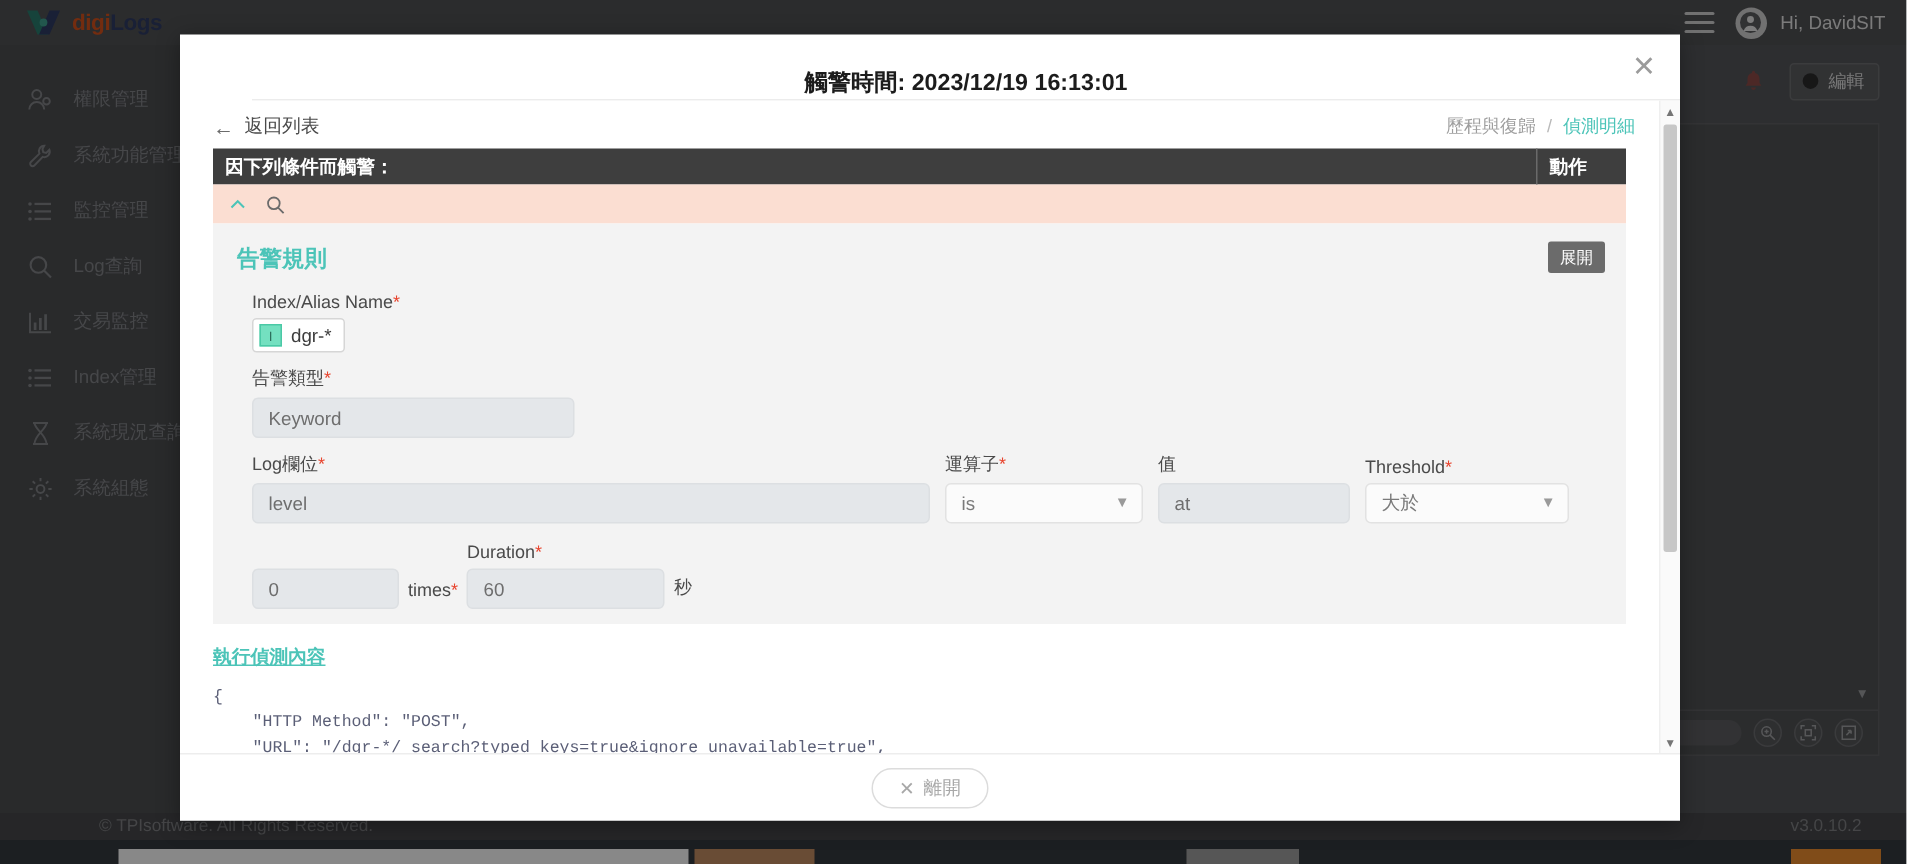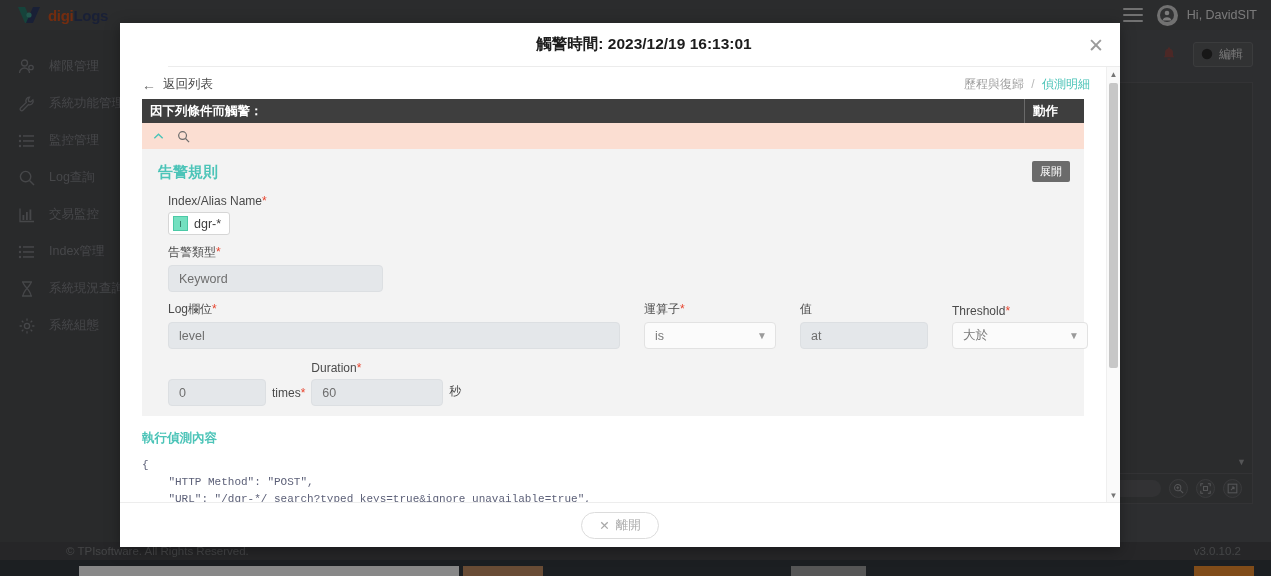--- a/index.html
+++ b/index.html
@@ -98,21 +98,21 @@
 
   
   .modal {
     position: absolute; left: 120px; top: 23px; width: 1000px; height: 524px;
     background: #ffffff; z-index: 10;
     box-shadow: 0 3px 14px rgba(0,0,0,0.35);
     display: flex; flex-direction: column;
   }
   .modal-head {
     height: 44px; flex: 0 0 44px; position: relative;
-    display: flex; align-items: center; justify-content: center;
+    display: flex; align-items: flex-end; justify-content: center;
     border-bottom: 1px solid #ececec;
     margin-left: 48px;
   }
   .modal-title { font-size: 15.5px; font-weight: bold; color: #1c1c1c; }
   .modal-close {
     position: absolute; right: 16px; top: 50%; transform: translateY(-50%);
     font-size: 19px; color: #9b9b9b; cursor: pointer; line-height: 1;
     font-family: "Liberation Sans", sans-serif; font-weight: 300;
   }
   .modal-body { flex: 1 1 auto; position: relative; overflow: hidden; }
@@ -170,38 +170,38 @@
     border: 1px solid #d6d6d6; background: #ffffff; border-radius: 3px;
     padding: 3px 8px 3px 4px;
   }
   .tag-sq {
     width: 15px; height: 15px; background: #74e0c0; border: 1px solid #4bc9a6;
     display: flex; align-items: center; justify-content: center;
     font-size: 9px; color: #2c6f5c;
   }
   .tag-txt { font-size: 12.5px; color: #3d3d3d; }
 
-  .row-flex { display: flex; gap: 24px; padding-left: 10px; align-items: flex-end; }
+  .row-flex { display: flex; gap: 10px; padding-left: 10px; align-items: flex-end; }
   .col-logfield { flex: 0 0 452px; }
   .col-op { flex: 0 0 132px; }
   .col-val { flex: 0 0 128px; }
   .col-thr { flex: 0 0 136px; }
   .select-ro {
     background: #fbfbfb; border: 1px solid #e2e2e2; border-radius: 4px;
     height: 27px; display: flex; align-items: center; padding: 0 8px 0 10px;
     font-size: 12.5px; color: #7a7a7a;
   }
   .select-ro .caret { margin-left: auto; color: #9a9a9a; font-size: 10px; }
 
   .row2 { display: flex; align-items: flex-end; gap: 6px; padding-left: 10px; margin-top: 12px; }
   .times-input { width: 98px; }
   .dur-input { width: 132px; }
   .unit-lbl { font-size: 12px; color: #4a4a4a; padding-bottom: 6px; }
 
-  .detect-title { color: #4cc4b8; font-size: 12.5px; font-weight: bold; margin: 14px 0 0 22px; }
+  .detect-title { color: #4cc4b8; font-size: 12.5px; font-weight: bold; margin: 14px 0 0 22px; text-decoration: underline; }
   .json-pre {
     margin: 10px 22px 0 22px;
     font-family: "Liberation Mono", "DejaVu Sans Mono", monospace;
     font-size: 11px; line-height: 17px; color: #5b5f77;
     white-space: pre; overflow: hidden;
   }
 
   .modal-foot {
     flex: 0 0 45px; height: 45px; border-top: 1px solid #ededed;
     display: flex; align-items: center; justify-content: center; background: #fff;

